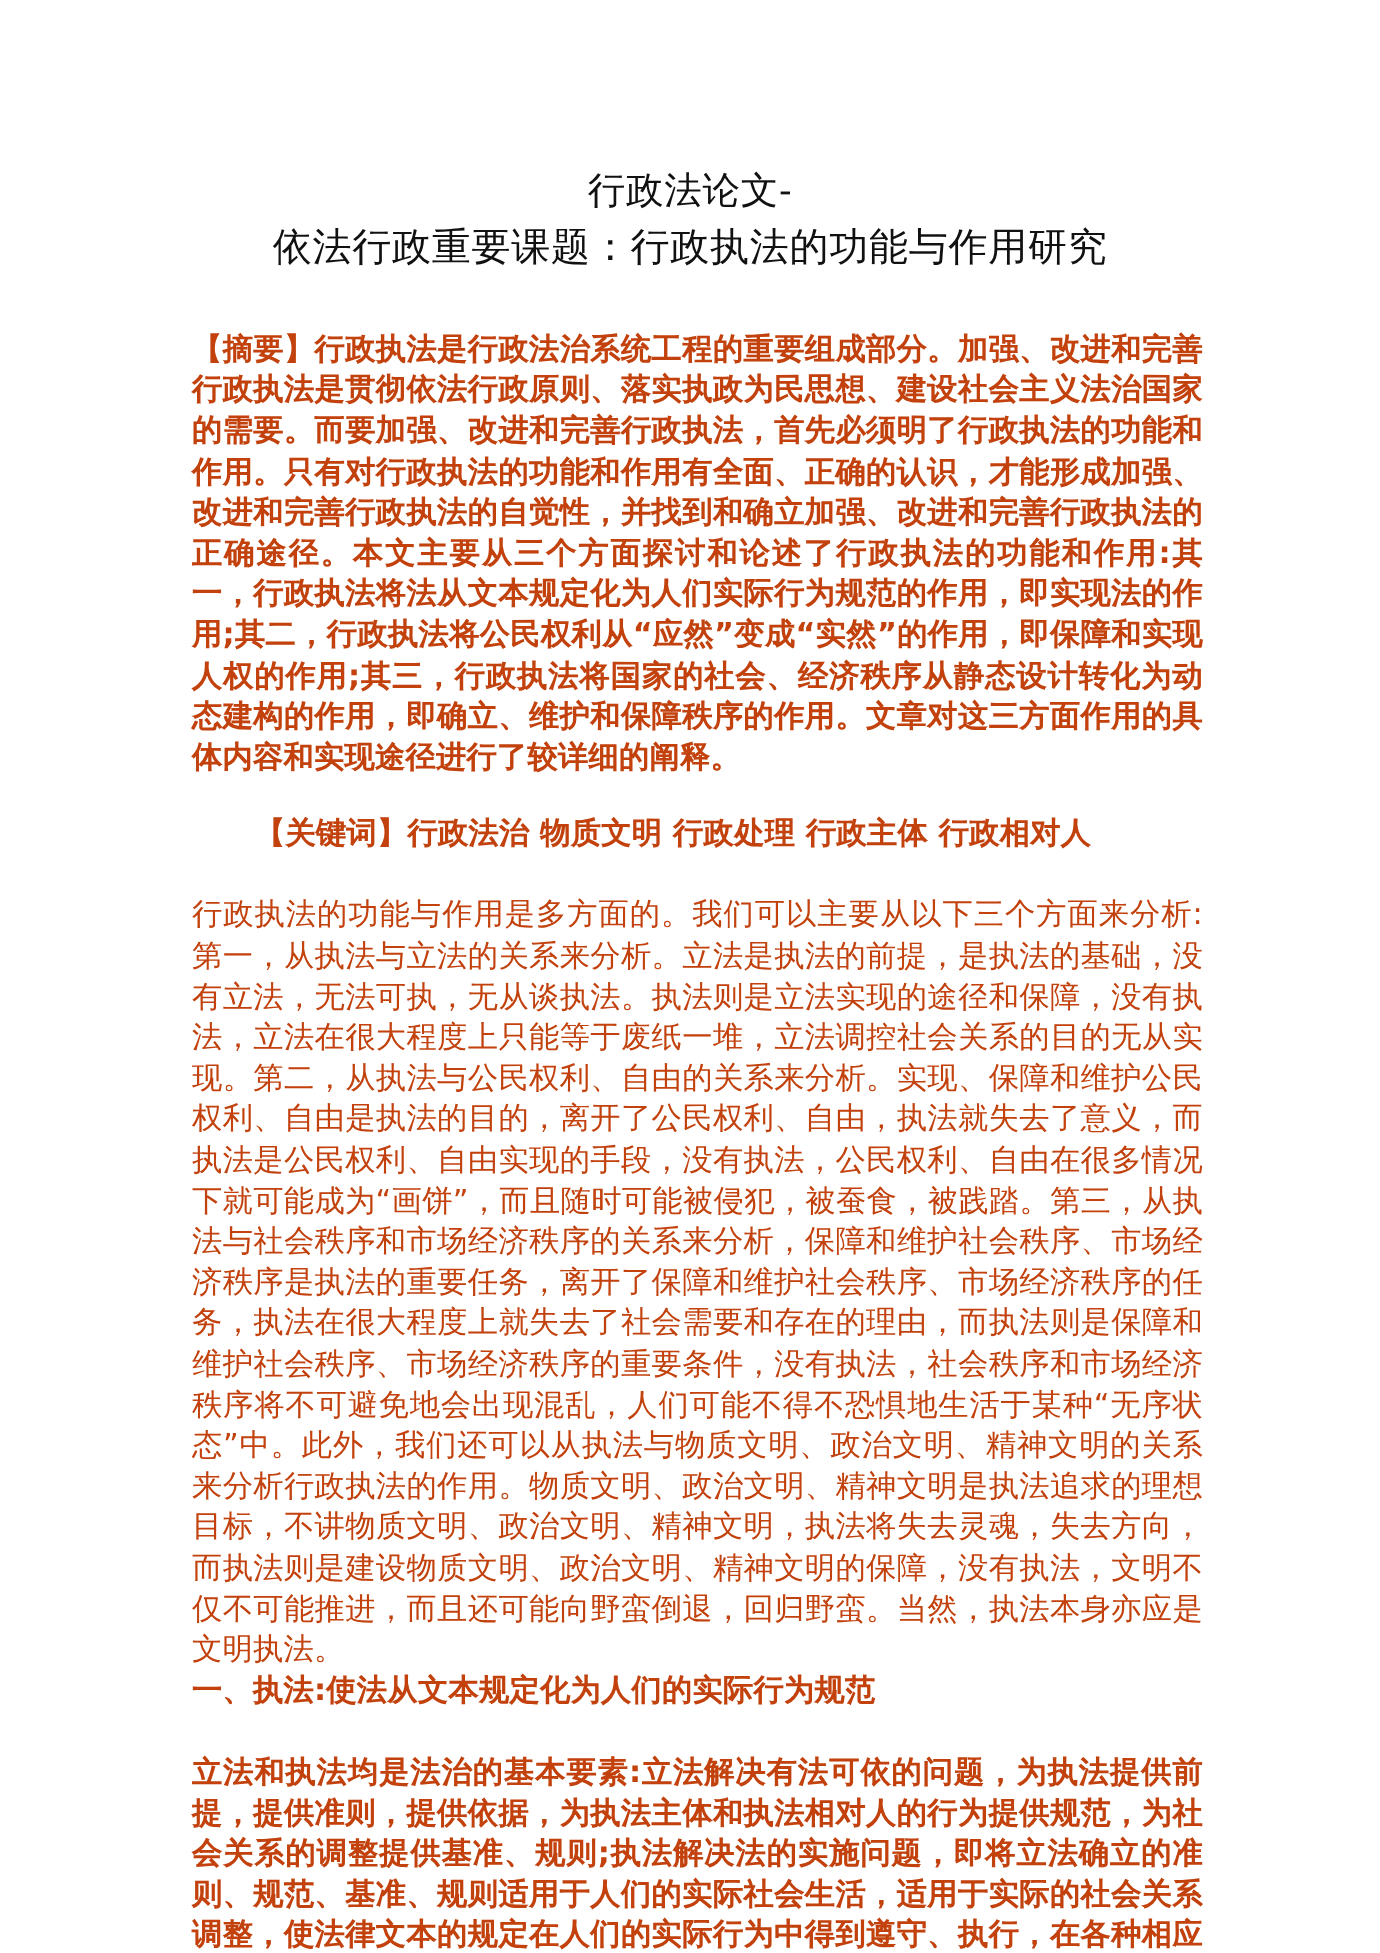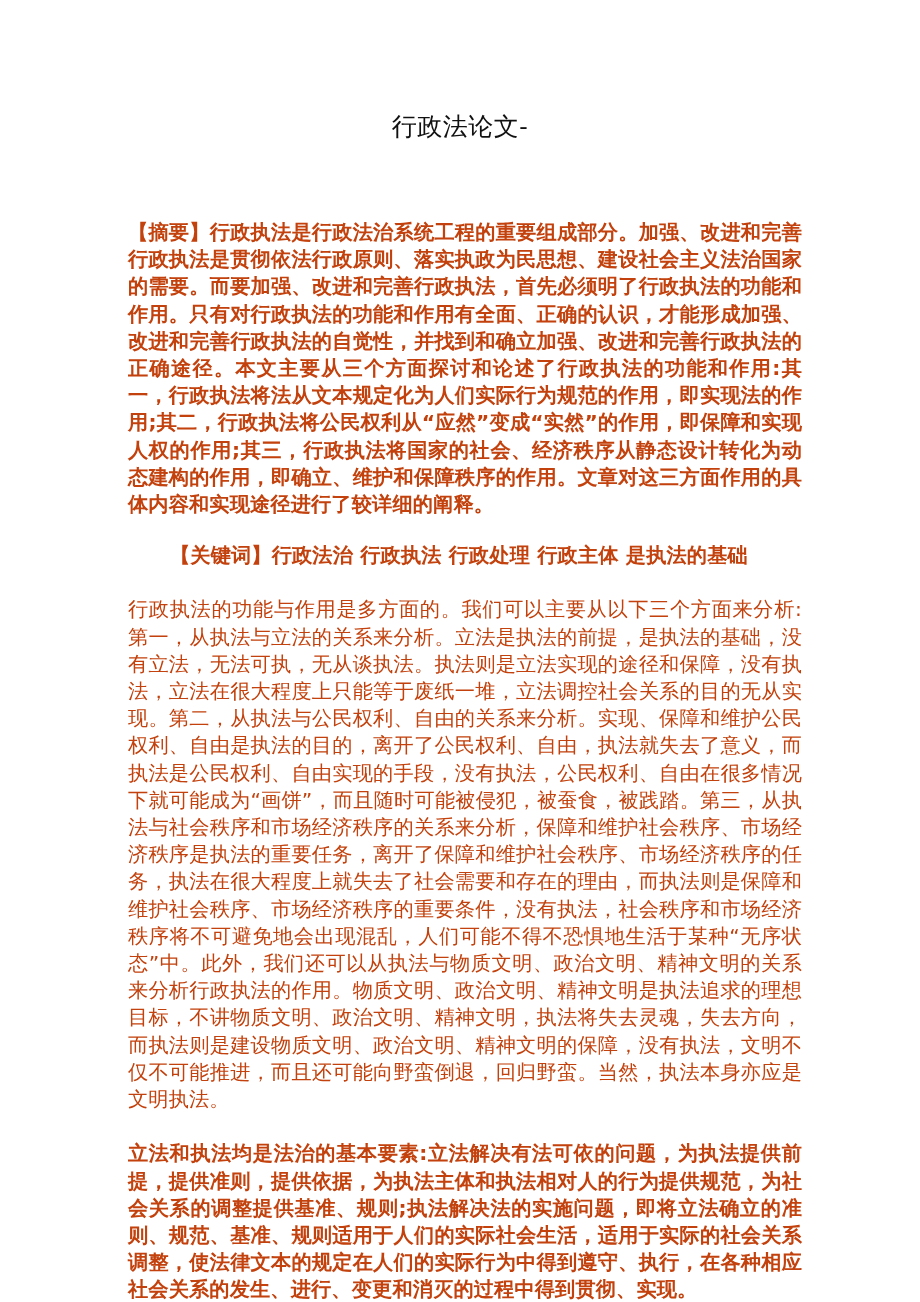--- a/index.html
+++ b/index.html
@@ -94,28 +94,30 @@
     font-weight: 700;
   }
 </style>
 </head>
 <body>
 
 <div class="page">
 
   <div class="title-block">
     <div class="title-line">行政法论文-</div>
+    <div class="title-line sub">依法行政重要课题：行政执法的功能与作用研究</div>
   </div>
 
   <div class="body-area">
 
     <p class="para abstract">【摘要】行政执法是行政法治系统工程的重要组成部分。加强、改进和完善行政执法是贯彻依法行政原则、落实执政为民思想、建设社会主义法治国家的需要。而要加强、改进和完善行政执法，首先必须明了行政执法的功能和作用。只有对行政执法的功能和作用有全面、正确的认识，才能形成加强、改进和完善行政执法的自觉性，并找到和确立加强、改进和完善行政执法的正确途径。本文主要从三个方面探讨和论述了行政执法的功能和作用:其一，行政执法将法从文本规定化为人们实际行为规范的作用，即实现法的作用;其二，行政执法将公民权利从“应然”变成“实然”的作用，即保障和实现人权的作用;其三，行政执法将国家的社会、经济秩序从静态设计转化为动态建构的作用，即确立、维护和保障秩序的作用。文章对这三方面作用的具体内容和实现途径进行了较详细的阐释。</p>
 
-    <p class="para keywords">【关键词】行政法治 行政执法 行政处理 行政主体 是执法的基础</p>
+    <p class="para keywords">【关键词】行政法治 物质文明 行政处理 行政主体 行政相对人</p>
 
     <p class="para body-text">行政执法的功能与作用是多方面的。我们可以主要从以下三个方面来分析:第一，从执法与立法的关系来分析。立法是执法的前提，是执法的基础，没有立法，无法可执，无从谈执法。执法则是立法实现的途径和保障，没有执法，立法在很大程度上只能等于废纸一堆，立法调控社会关系的目的无从实现。第二，从执法与公民权利、自由的关系来分析。实现、保障和维护公民权利、自由是执法的目的，离开了公民权利、自由，执法就失去了意义，而执法是公民权利、自由实现的手段，没有执法，公民权利、自由在很多情况下就可能成为“画饼”，而且随时可能被侵犯，被蚕食，被践踏。第三，从执法与社会秩序和市场经济秩序的关系来分析，保障和维护社会秩序、市场经济秩序是执法的重要任务，离开了保障和维护社会秩序、市场经济秩序的任务，执法在很大程度上就失去了社会需要和存在的理由，而执法则是保障和维护社会秩序、市场经济秩序的重要条件，没有执法，社会秩序和市场经济秩序将不可避免地会出现混乱，人们可能不得不恐惧地生活于某种“无序状态”中。此外，我们还可以从执法与物质文明、政治文明、精神文明的关系来分析行政执法的作用。物质文明、政治文明、精神文明是执法追求的理想目标，不讲物质文明、政治文明、精神文明，执法将失去灵魂，失去方向，而执法则是建设物质文明、政治文明、精神文明的保障，没有执法，文明不仅不可能推进，而且还可能向野蛮倒退，回归野蛮。当然，执法本身亦应是文明执法。</p>
 
+    <p class="para section-heading">一、执法:使法从文本规定化为人们的实际行为规范</p>
 
     <p class="para closing">立法和执法均是法治的基本要素:立法解决有法可依的问题，为执法提供前提，提供准则，提供依据，为执法主体和执法相对人的行为提供规范，为社会关系的调整提供基准、规则;执法解决法的实施问题，即将立法确立的准则、规范、基准、规则适用于人们的实际社会生活，适用于实际的社会关系调整，使法律文本的规定在人们的实际行为中得到遵守、执行，在各种相应社会关系的发生、进行、变更和消灭的过程中得到贯彻、实现。</p>
 
   </div>
 
 </div>
 
 </body></html>

